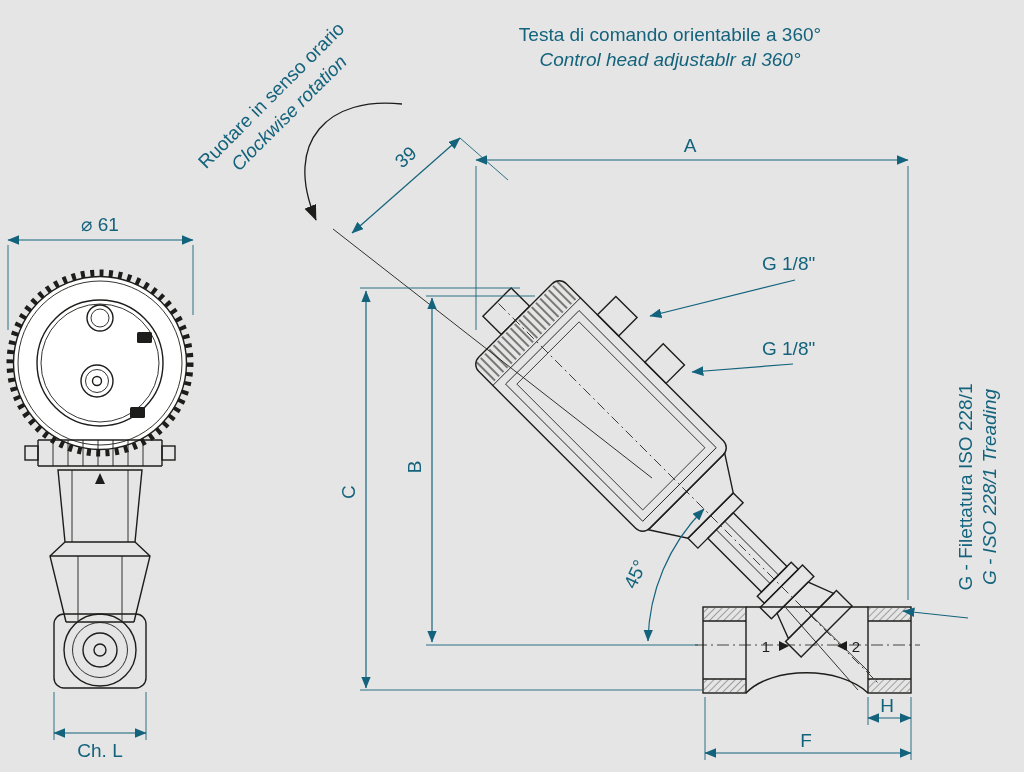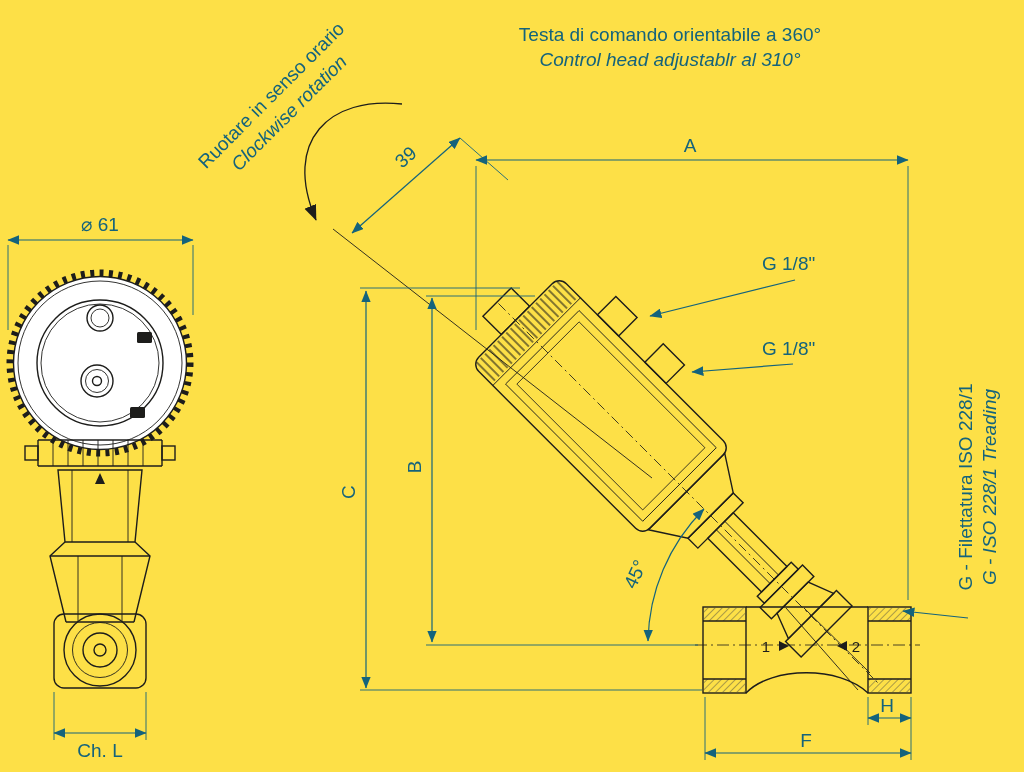--- a/index.html
+++ b/index.html
@@ -1,33 +1,33 @@
 <!DOCTYPE html>
 <html><head>
 <meta charset="utf-8">
 <style>
   html,body{margin:0;padding:0;background:#fff}
   body{font-family:"Liberation Sans",sans-serif}
-  .canvas{position:relative;width:1024px;height:772px;background:#fde047;overflow:hidden}
+  .canvas{position:relative;width:1024px;height:772px;background:#e5e5e5;overflow:hidden}
   .note{position:absolute;color:#14637C;font-size:19px;line-height:25px}
   .title-block{left:460px;top:22px;width:420px;text-align:center}
   .rot-block{left:145px;top:79px;width:270px;text-align:center;transform:rotate(-45deg)}
   .it{font-style:italic}
   svg{position:absolute;left:0;top:0}
   .dimtxt{font-size:19px;fill:#14637C;font-family:"Liberation Sans",sans-serif}
   .small{font-size:15px;fill:#1d1d1b;font-family:"Liberation Sans",sans-serif}
 </style>
 </head>
 <body>
 
 <div class="canvas">
 
   <div class="note title-block">
     <div>Testa di comando orientabile a 360°</div>
-    <div class="it">Control head adjustablr al 310°</div>
+    <div class="it">Control head adjustablr al 360°</div>
   </div>
 
   <div class="note rot-block">
     <div>Ruotare in senso orario</div>
     <div class="it">Clockwise rotation</div>
   </div>
 
   <svg width="1024" height="772" viewBox="0 0 1024 772">
     <defs>
       <marker id="arr" viewBox="0 0 10 8" refX="9.5" refY="4" markerWidth="10" markerHeight="8" orient="auto-start-reverse">

